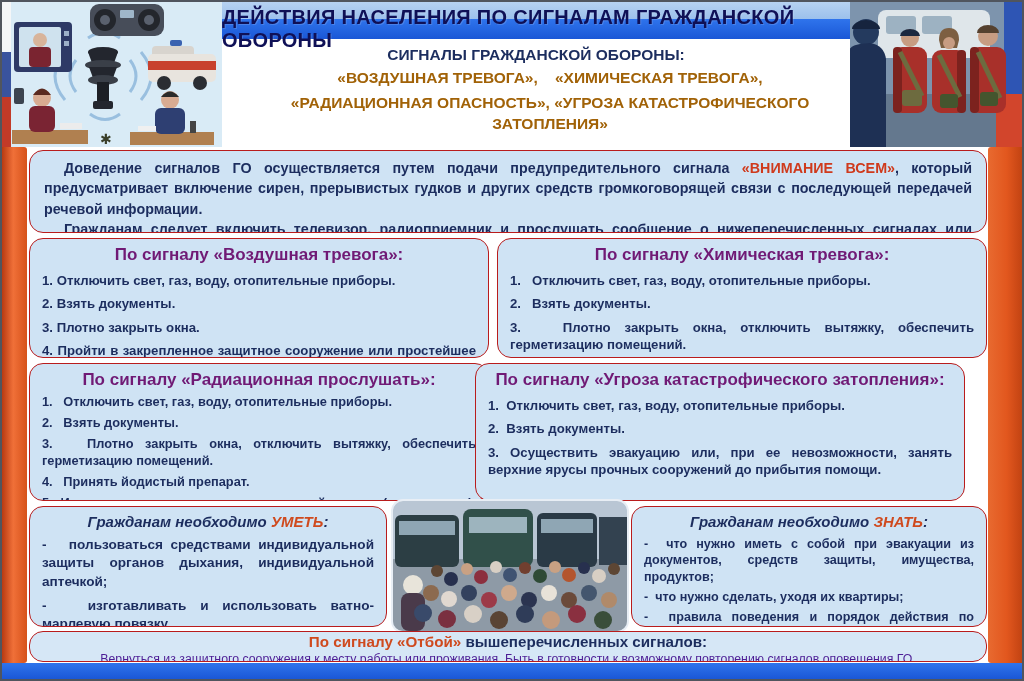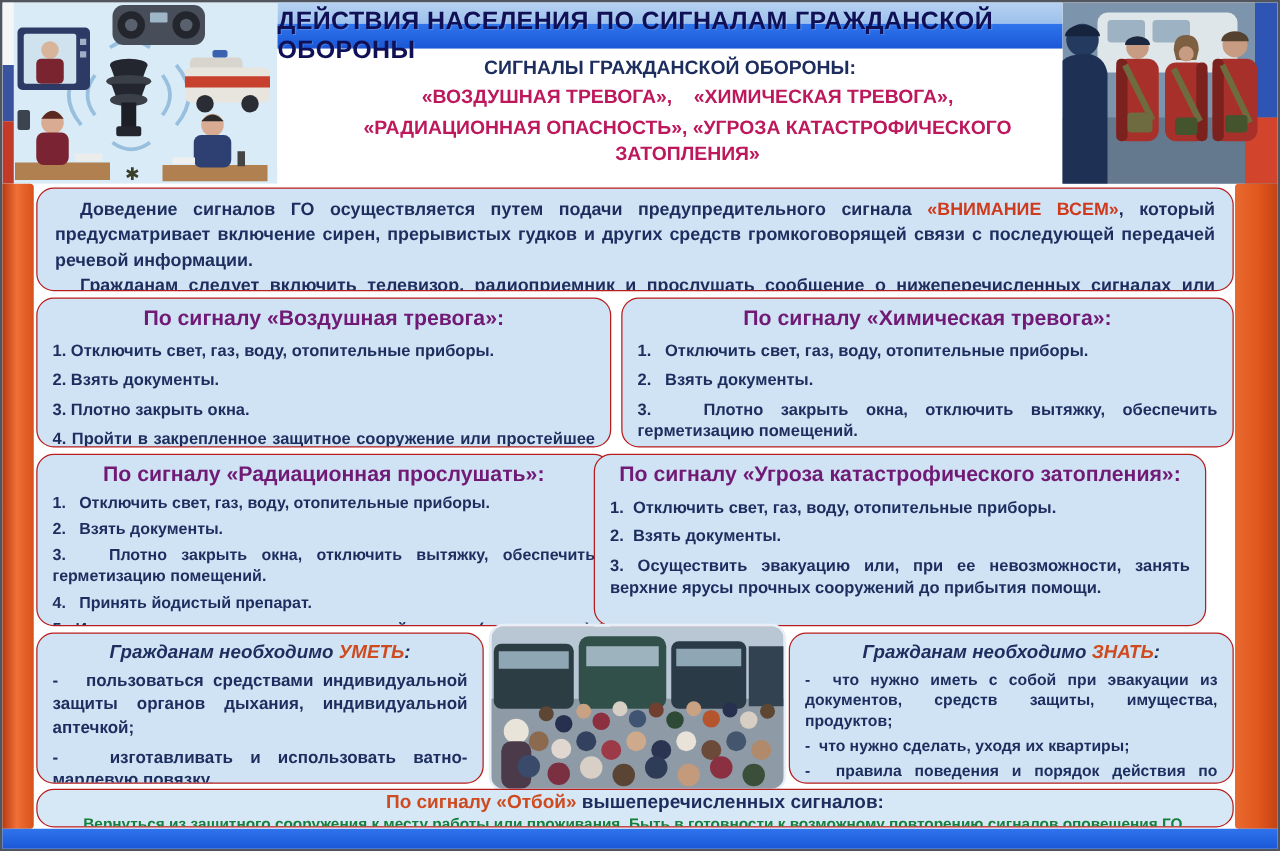--- a/index.html
+++ b/index.html
@@ -7,21 +7,21 @@
   .poster{position:relative;width:1020px;height:677px;border:2px solid #50555e;background:#fff;}
 
   
   .collage{position:absolute;left:0;top:0;width:220px;height:145px;}
   .header-center{position:absolute;left:220px;top:0;width:628px;height:145px;}
   .skyband{height:17px;background:linear-gradient(#b6d2f2,#9cc0ec);}
   .title-banner{height:20px;background:linear-gradient(#2f74ec,#1a57d6);display:flex;align-items:center;justify-content:center;
     color:#0f1056;font-weight:bold;font-size:20px;letter-spacing:.3px;text-shadow:1px 1px 0 rgba(255,255,255,.15);}
   .subhead{background:#fff;text-align:center;padding-top:7px;}
   .subhead .navy{color:#1c2d5e;font-weight:bold;font-size:15.5px;margin:0 16px 4px;}
-  .subhead .red{color:#be185d;font-weight:bold;font-size:15.5px;margin:0 0 4px;line-height:1.35;padding-left:28px;}
+  .subhead .red{color:#a16207;font-weight:bold;font-size:15.5px;margin:0 0 4px;line-height:1.35;padding-left:28px;}
   .rescuers{position:absolute;left:848px;top:0;width:172px;height:145px;}
 
   
   .side-bar{position:absolute;top:145px;height:516px;background:linear-gradient(90deg,#b83a12,#f07038 45%,#d6521a);}
   .side-bar.left{left:0;width:25px;border-radius:0 3px 3px 0;}
   .side-bar.right{left:986px;width:34px;border-radius:3px 0 0 3px;background:linear-gradient(90deg,#e86a30,#e2571e 55%,#c24312);}
 
   
   .bluebox{position:absolute;background:#cfe3f4;border:1px solid #b91c1c;border-radius:14px;box-sizing:border-box;overflow:hidden;}
   .intro{left:27px;top:148px;width:958px;height:83px;padding:7px 14px 4px;}
@@ -45,21 +45,21 @@
   #kleft{left:27px;top:504px;width:358px;height:121px;}
   #kleft p{font-size:13.6px;line-height:1.35;}
   #kright{left:629px;top:504px;width:356px;height:121px;}
   #kright p{font-size:12.6px;line-height:1.3;margin:0 0 4px;}
 
   .photo{position:absolute;left:391px;top:499px;width:234px;height:130px;border-radius:10px;overflow:hidden;box-shadow:0 0 0 2px #e8eef5;}
 
   .footer-box{left:27px;top:629px;width:958px;height:31px;padding:2px 10px 0;background:#d6e7f6;}
   .f-title{text-align:center;font-weight:bold;font-size:15.2px;line-height:1.1;color:#1c2d5e;}
   .f-title .hl{color:#cf4a1e;}
-  .f-text{text-align:center;font-weight:bold;font-size:12.3px;line-height:1.15;color:#15803d;margin-top:1px;}
+  .f-text{text-align:center;font-weight:normal;font-size:12.3px;line-height:1.15;color:#4c1d95;margin-top:1px;}
 
   .bottom-strip{position:absolute;left:0;top:661px;width:1020px;height:16px;background:linear-gradient(#2f74ec,#1a57d6);}
 </style>
 </head>
 <body>
 
 <div class="poster">
 
   <div class="collage">
     <svg width="220" height="145" viewBox="0 0 220 145">

